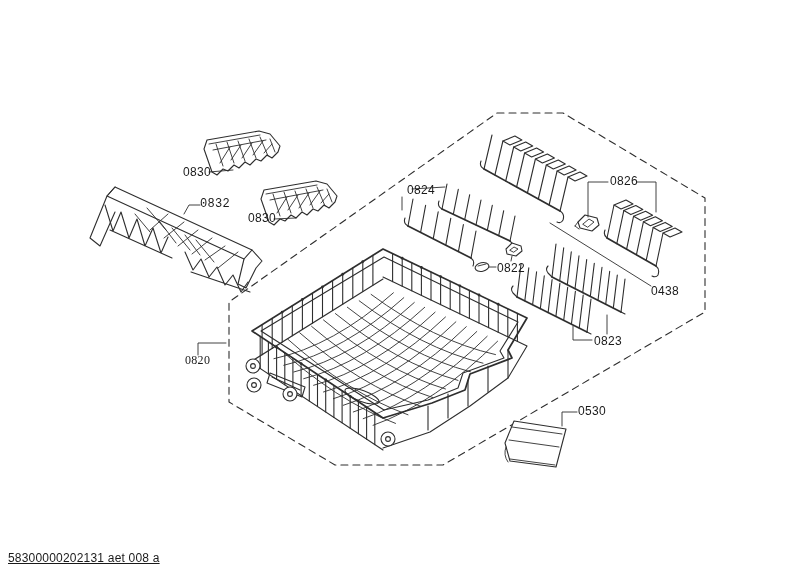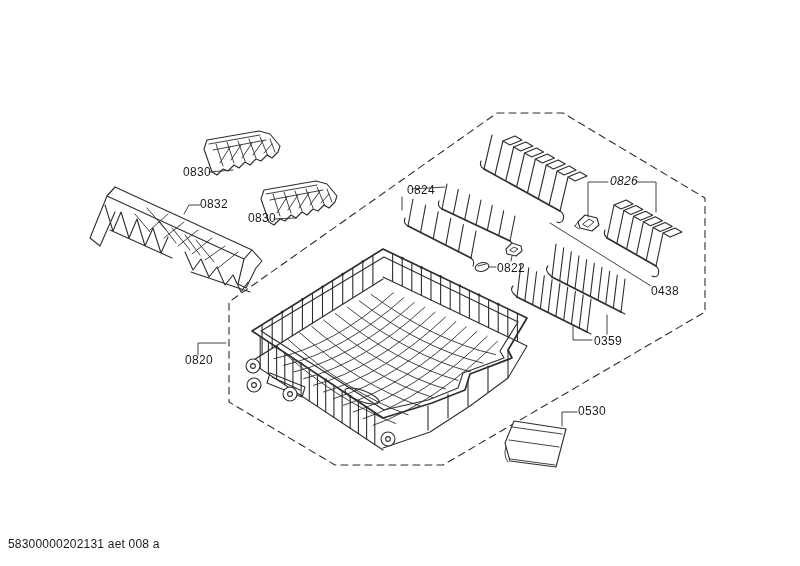--- a/index.html
+++ b/index.html
@@ -13,32 +13,32 @@
   .ln2{stroke:var(--ln,#2e2e2e);fill:none;stroke-width:1.7;stroke-linecap:round;stroke-linejoin:round;}
   .thin{stroke-width:0.9;}
   .fw{fill:#ffffff;}
   .dash{stroke-dasharray:7 5;stroke-width:1.1;}
   .dot{fill:var(--ln,#2e2e2e);stroke:none;}
   .part-label{
     position:absolute;font-size:12px;line-height:13px;letter-spacing:0.3px;
     color:var(--tx,#1a1a1a);white-space:nowrap;
   }
   .doc-code{
-    position:absolute;left:8px;top:537px;font-size:12px;letter-spacing:0.2px;
-    color:var(--tx,#1a1a1a);white-space:nowrap;
+    position:absolute;left:8px;top:551px;font-size:12px;letter-spacing:0.2px;
+    color:var(--tx,#1a1a1a);white-space:nowrap;text-decoration:underline;
   }
   .l-0830a{left:183px;top:166px;}
-  .l-0832{left:200px;top:198px;}
+  .l-0832{left:200px;top:198px;font-family:Liberation Mono, monospace;}
   .l-0830b{left:248px;top:212px;}
   .l-0824{left:386px;top:184px;margin-left:21px;}
-  .l-0826{left:610px;top:175px;font-style:italic;}
+  .l-0826{left:610px;top:175px;}
   .l-0822{left:497px;top:262px;}
   .l-0825{left:651px;top:285px;}
   .l-0823{left:594px;top:335px;}
-  .l-0820{left:185px;top:354px;}
+  .l-0820{left:185px;top:354px;font-family:Liberation Serif, serif;}
   .l-0810{left:578px;top:405px;}
 </style>
 </head>
 <body>
 
 <svg class="diagram" width="800" height="566" viewBox="0 0 800 566">
 
   <defs>
     <g id="ins0830">
       <path class="ln fw" d="M207,140 L259,131 L270,134 L280,146 L278,152 L272,158 L267,155 L261,161 L256,159 L250,165 L245,162 L239,168 L234,165 L228,171 L223,169 L217,175 L212,172 L204,149 Z"></path>
@@ -165,17 +165,17 @@
   </g>
 </svg>
 
 <div class="part-label l-0830a">0830</div>
 <div class="part-label l-0832">0832</div>
 <div class="part-label l-0830b">0830</div>
 <div class="part-label l-0824">0824</div>
 <div class="part-label l-0826">0826</div>
 <div class="part-label l-0822">0822</div>
 <div class="part-label l-0825">0438</div>
-<div class="part-label l-0823">0359</div>
+<div class="part-label l-0823">0823</div>
 <div class="part-label l-0820">0820</div>
 <div class="part-label l-0810">0530</div>
 
 <div class="doc-code">58300000202131 aet 008 a</div>
 
 </body></html>

